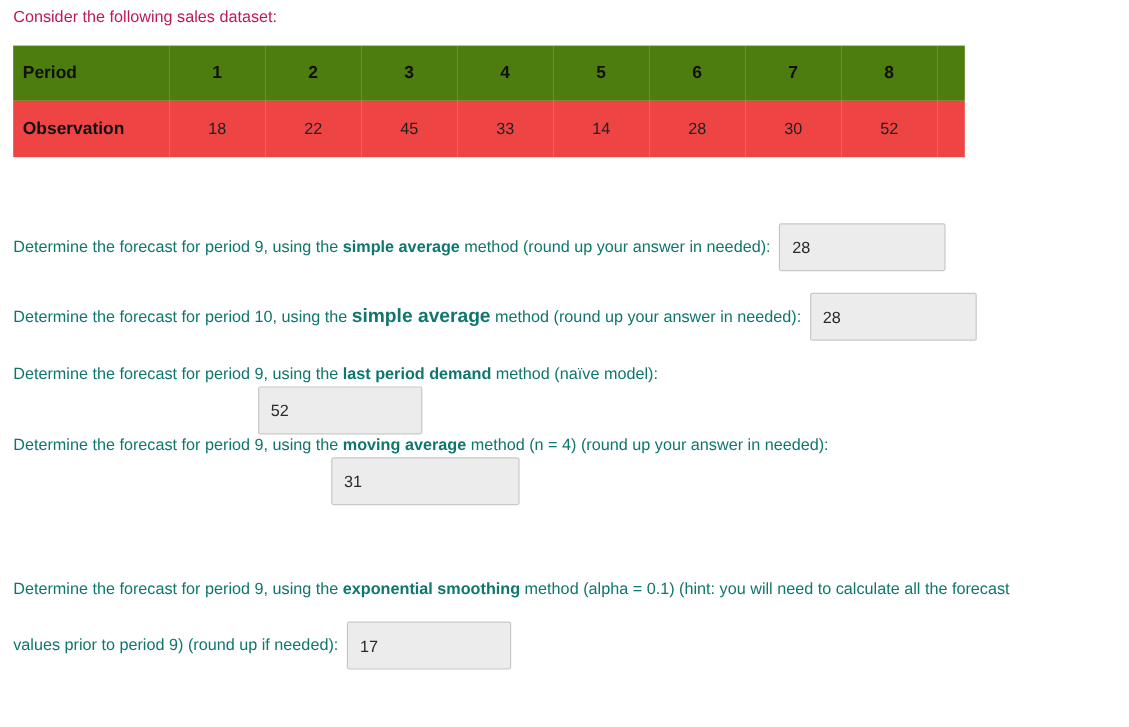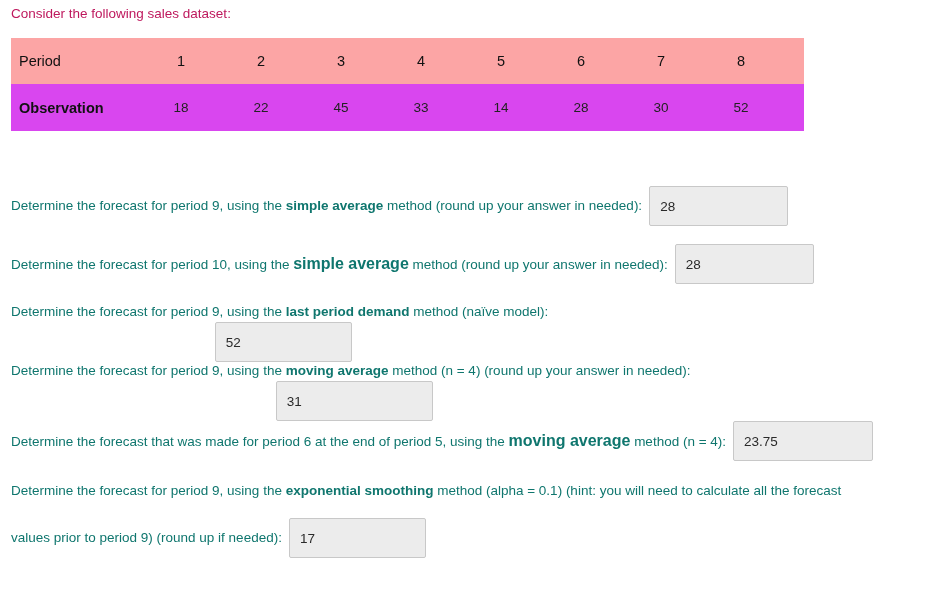--- a/index.html
+++ b/index.html
@@ -45,29 +45,29 @@
     border-collapse: collapse;
     table-layout: fixed;
   }
   .dataset-table td {
     padding: 0;
     margin: 0;
     border: none;
   }
   .row-head td {
     height: 46px;
-    background: #fca5a5;
-    font-weight: normal;
+    background: #4d7c0f;
+    font-weight: bold;
     font-size: 14.5px;
     color: #111111;
     vertical-align: middle;
   }
   .row-body td {
     height: 47px;
-    background: #d946ef;
+    background: #ef4444;
     font-size: 13.5px;
     color: #222222;
     vertical-align: middle;
   }
   .row-body td.label-cell {
     font-weight: bold;
     font-size: 14.5px;
     color: #111111;
   }
   td.label-cell {
@@ -202,24 +202,20 @@
   <div class="q-row" id="q3">
     <span class="q-text"><span>Determine the forecast for period 9, using the </span><b>last period demand</b><span> method (naïve model):</span></span>
     <input class="answer-box" type="text" value="52" style="">
   </div>
 
   <div class="q-row" id="q4">
     <span class="q-text"><span>Determine the forecast for period 9, using the </span><b>moving average</b><span> method (n = 4) (round up your answer in needed):</span></span>
     <input class="answer-box" type="text" value="31" style="">
   </div>
 
-  <div class="q-row" id="q5">
-    <span class="q-text"><span>Determine the forecast that was made for period 6 at the end of period 5, using the </span><b class="big">moving average</b><span> method (n = 4):</span></span>
-    <input class="answer-box" type="text" value="23.75" style="">
-  </div>
 
   <div class="q-row" id="q6">
     <span class="q-text line1"><span>Determine the forecast for period 9, using the </span><b>exponential smoothing</b><span> method (alpha = 0.1) (hint: you will need to calculate all the forecast</span></span>
     <span class="line2">
       <span class="q-text">values prior to period 9) (round up if needed):</span>
       <input class="answer-box" type="text" value="17" style="">
     </span>
   </div>
 
 </div>

